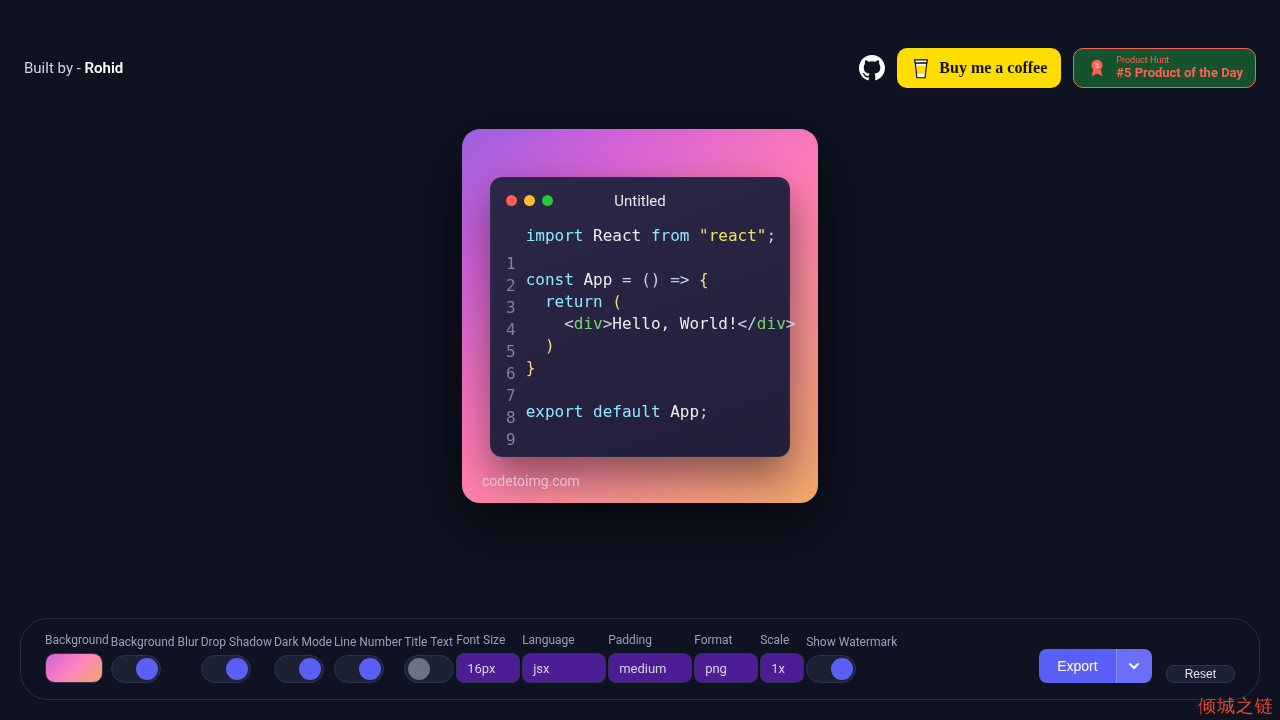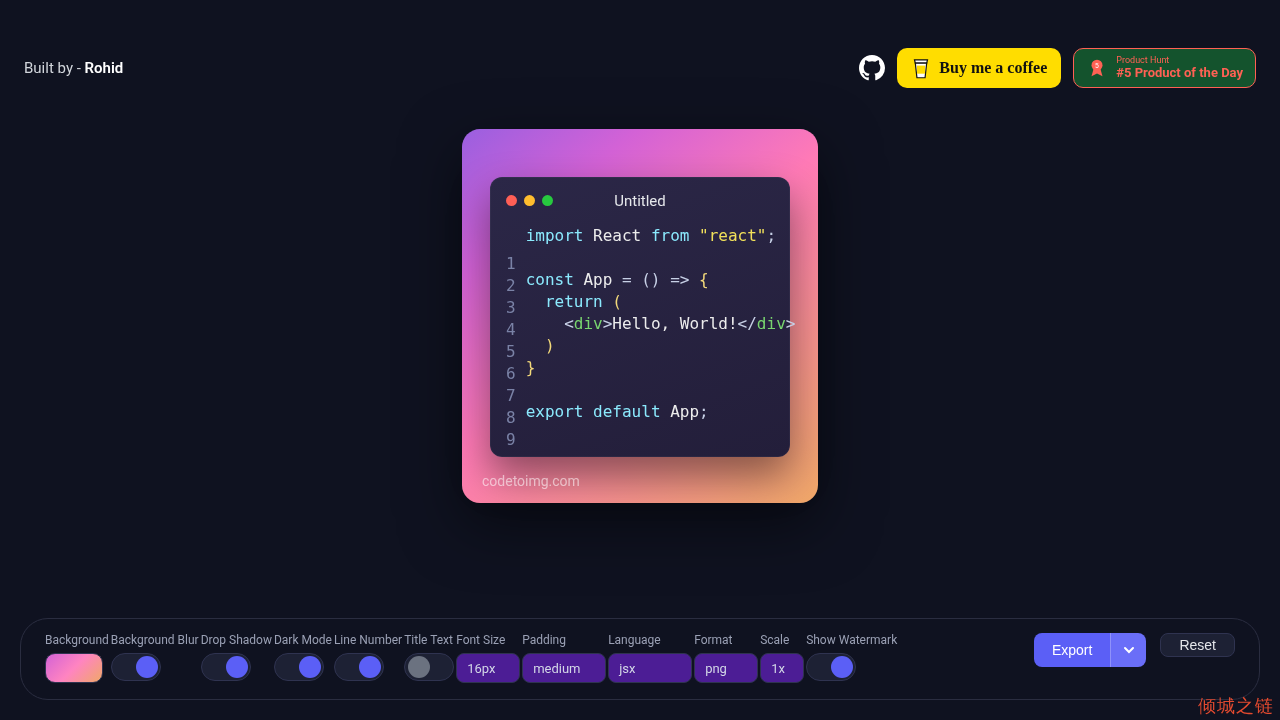--- a/index.html
+++ b/index.html
@@ -78,21 +78,21 @@
   .tok-tag { color: #79d66f; }
   .tok-text { color: #ececec; }
   .tok-brace { color: #f3d97a; }
   .watermark { position: absolute; left: 20px; bottom: 14px; color: rgba(255,255,255,.55); font-size: 14px; }
 
   
   .toolbar {
     position: absolute; left: 20px; right: 20px; bottom: 20px;
     border: 1px solid #2a2d40; border-radius: 28px;
     padding: 14px 24px 16px 24px;
-    display: flex; align-items: flex-start; gap: 2px;
+    display: flex; align-items: flex-end; gap: 2px;
     background: rgba(255,255,255,0.00);
   }
   .group { display: flex; flex-direction: column; gap: 6px; }
   .group > label { font-size: 12px; color: #9aa0b4; white-space: nowrap; }
   .swatch {
     width: 58px; height: 30px; border-radius: 10px;
     background: linear-gradient(135deg, #d362d6 0%, #ff84c1 50%, #f0a868 100%);
     border: 1px solid #2f3350; cursor: pointer;
   }
   .toggle {
@@ -122,24 +122,24 @@
     font-size: 14px; font-weight: 500; cursor: pointer;
   }
   .btn-export-caret {
     height: 34px; width: 36px;
     background: #6a6ef8; color: #fff;
     border: none; border-left: 1px solid rgba(255,255,255,.25);
     border-radius: 0 8px 8px 0; cursor: pointer;
     display: flex; align-items: center; justify-content: center;
   }
   .btn-reset {
-    height: 24px; padding: 0 18px; margin-left: 12px;
+    height: 18px; padding: 0 18px; margin-left: 12px;
     background: #1d2134; color: #e5e7eb;
     border: 1px solid #2f3350; border-radius: 8px;
-    font-size: 14px; cursor: pointer;
+    font-size: 12px; cursor: pointer;
   }
   .corner-brand {
     position: absolute; right: 6px; bottom: 2px;
     font-size: 18px; color: #e24a2f; font-family: "PingFang SC","Microsoft YaHei",sans-serif;
     letter-spacing: 1px;
   }
 </style>
 </head>
 <body>
 
@@ -242,26 +242,26 @@
     <label>Title Text</label>
     <div class="toggle off">
         <div class="knob"></div>
       </div>
   </div>
   <div class="group">
     <label>Font Size</label>
     <div class="select">16px</div>
   </div>
   <div class="group">
+    <label>Language</label>
+    <div class="select" style="min-width:84px">jsx</div>
+  </div>
+  <div class="group">
     <label>Padding</label>
     <div class="select" style="min-width:84px">medium</div>
-  </div>
-  <div class="group">
-    <label>Language</label>
-    <div class="select" style="min-width:84px">jsx</div>
   </div>
   <div class="group">
     <label>Format</label>
     <div class="select">png</div>
   </div>
   <div class="group">
     <label>Scale</label>
     <div class="select" style="min-width:44px">1x</div>
   </div>
   <div class="group">

